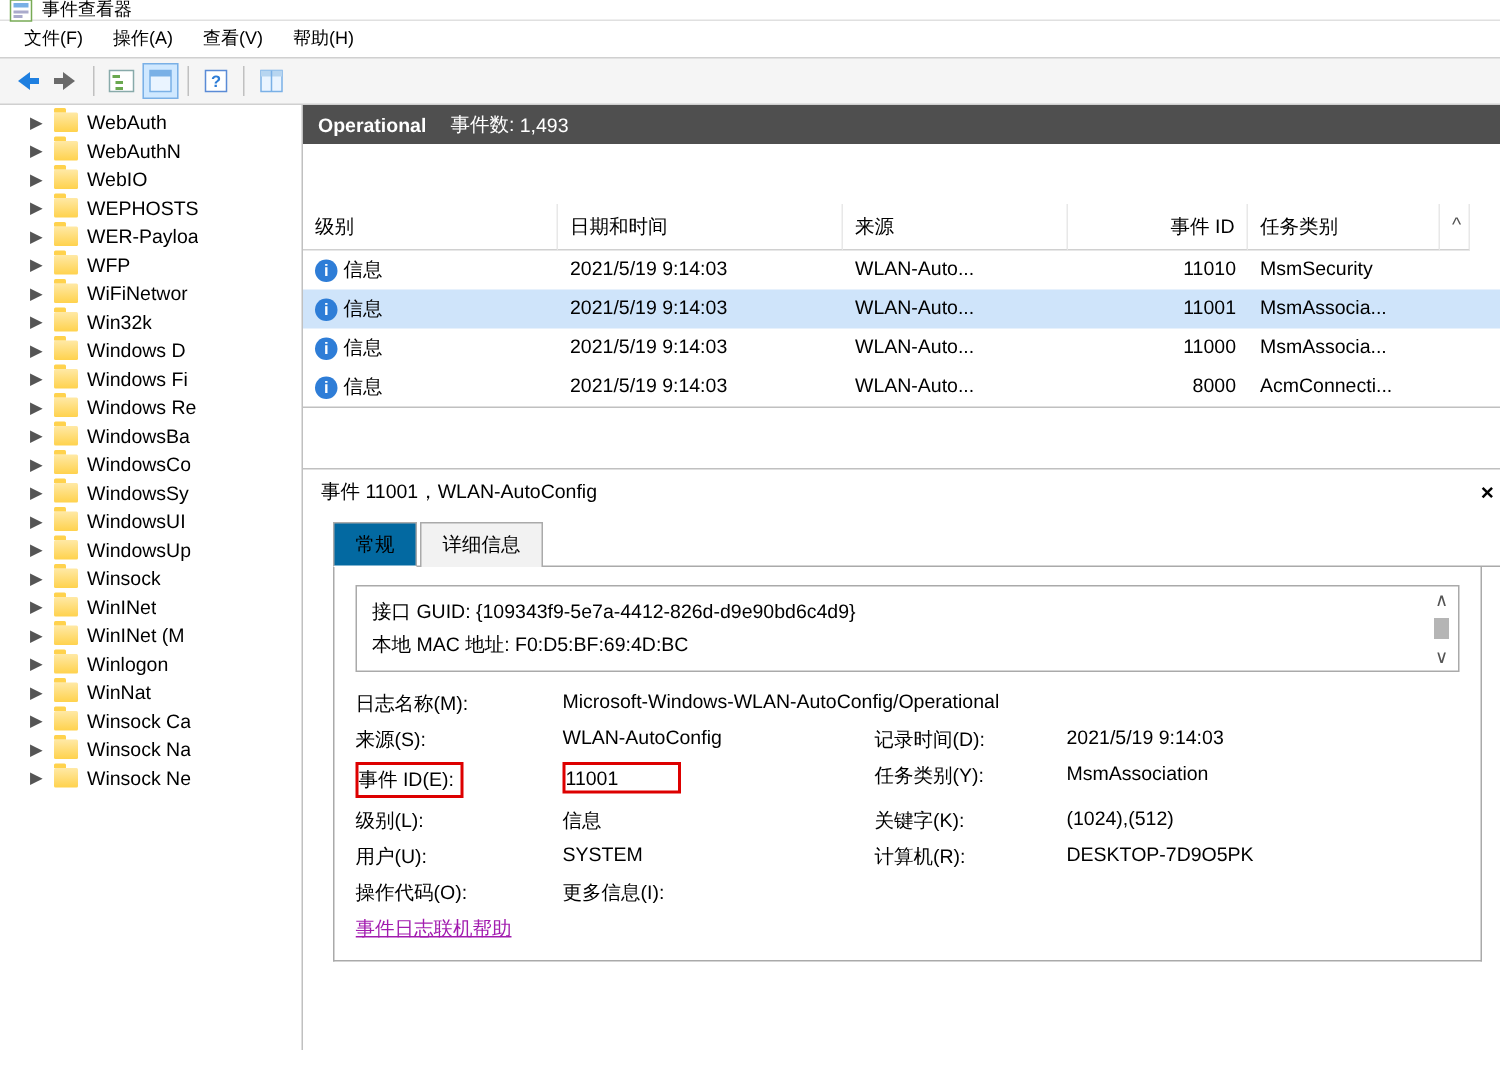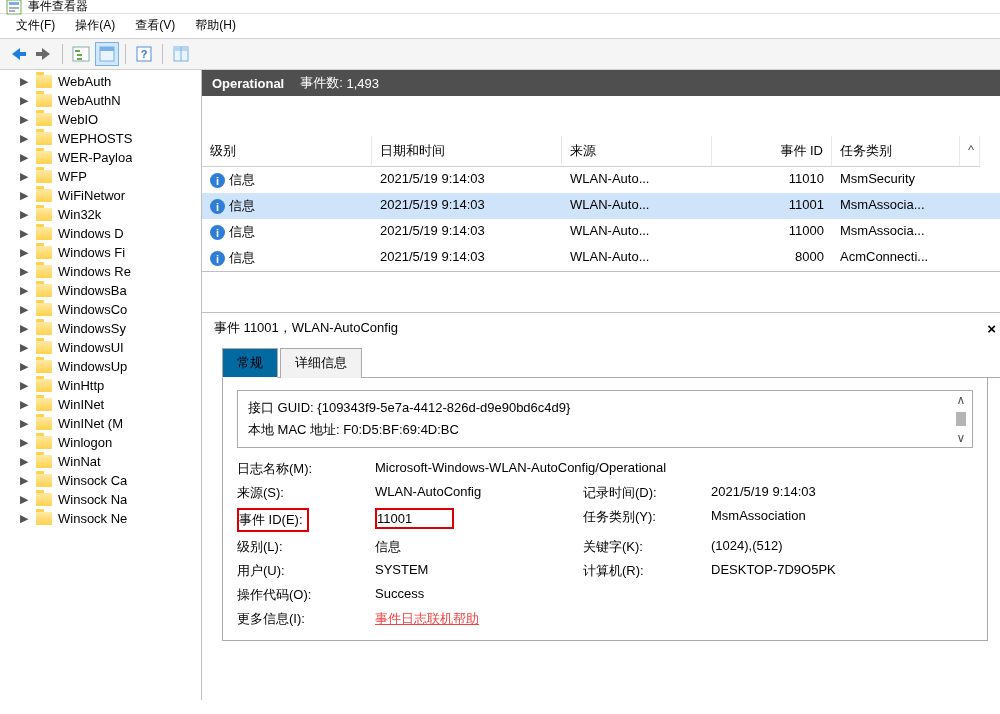--- a/index.html
+++ b/index.html
@@ -67,21 +67,21 @@
   .desc-line { font-size:13px; line-height: 22px; }
   .hilite { border:2px solid #d00; display:inline-block; padding: 1px 8px; margin:1px 0; }
   .desc-scrollbar{ position:absolute; right:2px; top:2px; bottom:2px; width:18px; display:flex; flex-direction:column; justify-content:space-between; align-items:center; }
   .desc-scrollbar .up,.desc-scrollbar .down{ font-size:12px; color:#555; cursor:pointer; }
   .desc-scrollbar .thumb{ width:10px;height:14px;background:#b5b5b5; }
 
   .props { display:grid; grid-template-columns: 130px 200px 120px 210px; row-gap:6px; column-gap:8px; font-size:13px; }
   .props .lbl { }
   .props .val { white-space: nowrap; overflow:hidden; text-overflow:ellipsis; }
   .props .hilite-wrap{ display:inline-block; border:2px solid #d00; padding:1px 4px 1px 0; }
-  .link { color:#ef4444; text-decoration:underline; cursor:pointer;font-family:Liberation Serif, serif; }
+  .link { color:#a21caf; text-decoration:underline; cursor:pointer;font-family:Liberation Serif, serif; }
 </style>
 </head>
 <body>
 
 <div class="titlebar">
   <span class="titlebar-icon">
     <svg width="16" height="16" viewBox="0 0 16 16">
         <rect x="1" y="1" width="14" height="14" fill="#fff" stroke="#7a5" stroke-width="1"></rect>
         <rect x="3" y="3" width="10" height="3" fill="#7ab0e6"></rect>
         <rect x="3" y="8" width="10" height="2" fill="#aac"></rect>
@@ -222,21 +222,21 @@
         <span class="tree-label">WindowsUI</span>
       </div>
     <div class="tree-row">
         <span class="expander">▶</span>
         <span class="folder-icon"></span>
         <span class="tree-label">WindowsUp</span>
       </div>
     <div class="tree-row">
         <span class="expander">▶</span>
         <span class="folder-icon"></span>
-        <span class="tree-label">WinHttp</span>
+        <span class="tree-label">Winsock</span>
       </div>
     <div class="tree-row">
         <span class="expander">▶</span>
         <span class="folder-icon"></span>
         <span class="tree-label">WinINet</span>
       </div>
     <div class="tree-row">
         <span class="expander">▶</span>
         <span class="folder-icon"></span>
         <span class="tree-label">WinINet (M</span>
@@ -362,21 +362,20 @@
           <div class="val">信息</div>
           <div class="lbl">关键字(K):</div>
           <div class="val">(1024),(512)</div>
 
           <div class="lbl">用户(U):</div>
           <div class="val">SYSTEM</div>
           <div class="lbl">计算机(R):</div>
           <div class="val">DESKTOP-7D9O5PK</div>
 
           <div class="lbl">操作代码(O):</div>
-          <div class="val" style="grid-column: span 3;">Success</div>
 
           <div class="lbl">更多信息(I):</div>
           <div class="val" style="grid-column: span 3;"><span class="link">事件日志联机帮助</span></div>
         </div>
 
       </div>
     </div>
 
   </div>
 </div>

